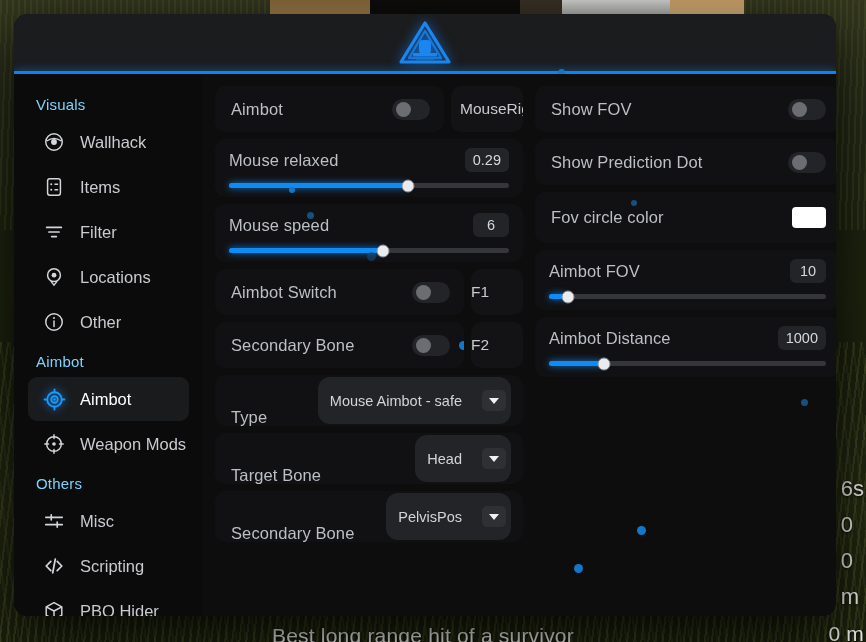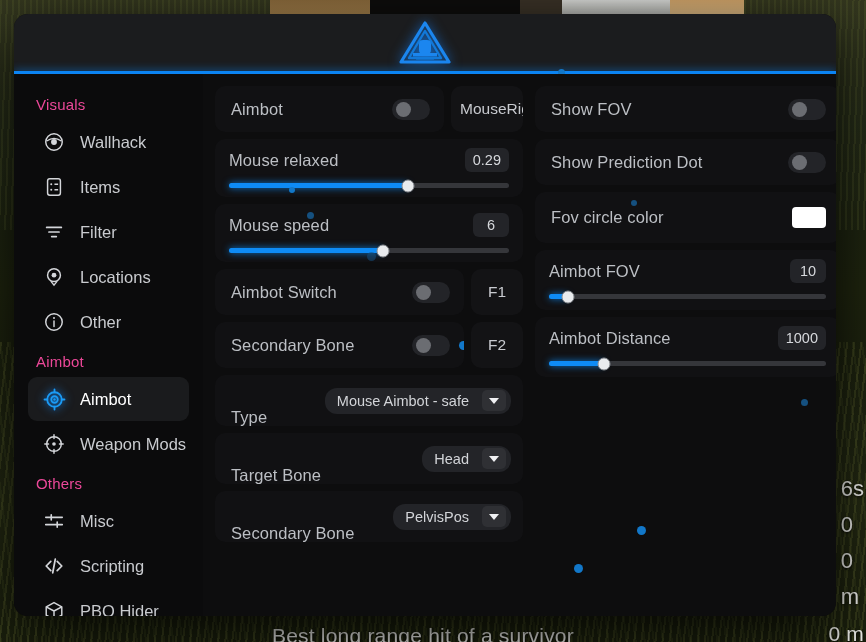--- a/index.html
+++ b/index.html
@@ -87,21 +87,21 @@
   }
 
   
   #sidebar {
     width: 189px; flex: 0 0 189px;
     background: #0b0b0c;
     padding: 14px 0 0 0;
     position: relative;
   }
   .nav-group-label {
-    color: #ec4899;
+    color: #7dd3fc;
     font-size: 15px;
     padding: 8px 0 6px 22px;
     letter-spacing: .2px;
   }
   .nav-item {
     display: flex; align-items: center; gap: 14px;
     height: 44px;
     margin: 1px 14px;
     padding-left: 14px;
     border-radius: 9px;
@@ -156,21 +156,21 @@
   .switch .knob {
     position: absolute; top: 3px; left: 4px;
     width: 15px; height: 15px; border-radius: 50%;
     background: #6b6d72;
   }
 
   .keybind {
     background: #131315;
     border-radius: 10px;
     width: 52px; flex: 0 0 52px;
-    display: flex; align-items: center; justify-content: center;
+    display: flex; align-items: center; justify-content: flex-start;
     color: #c8cacf; font-size: 15.5px;
     cursor: pointer;
   }
   .keybind.wide { width: 72px; flex: 0 0 72px; justify-content: flex-start; padding-left: 9px; overflow: hidden; }
   .keybind.wide span { white-space: nowrap; }
 
   .card.slider-row {
     height: 58px;
     padding: 8px 14px 0 14px;
   }
@@ -209,23 +209,23 @@
 
   .card.select-row {
     height: 51px;
     display: flex; align-items: center;
     padding: 0 12px 0 16px;
   }
   .card.select-row .lbl { flex: 1; margin-top: 34px; }
   .dropdown {
     background: #232428;
     border-radius: 12px;
-    height: 26px;
+    height: 47px;
     display: flex; align-items: center;
-    gap: 13px;
+    gap: 20px;
     padding: 0 5px 0 12px;
     cursor: pointer;
   }
   .dropdown .dd-text { color: #d2d4d8; font-size: 14.5px; white-space: nowrap; }
   .dd-btn {
     width: 24px; height: 21px; border-radius: 5px;
     background: #2f3034;
     display: flex; align-items: center; justify-content: center;
   }
   .caret {

